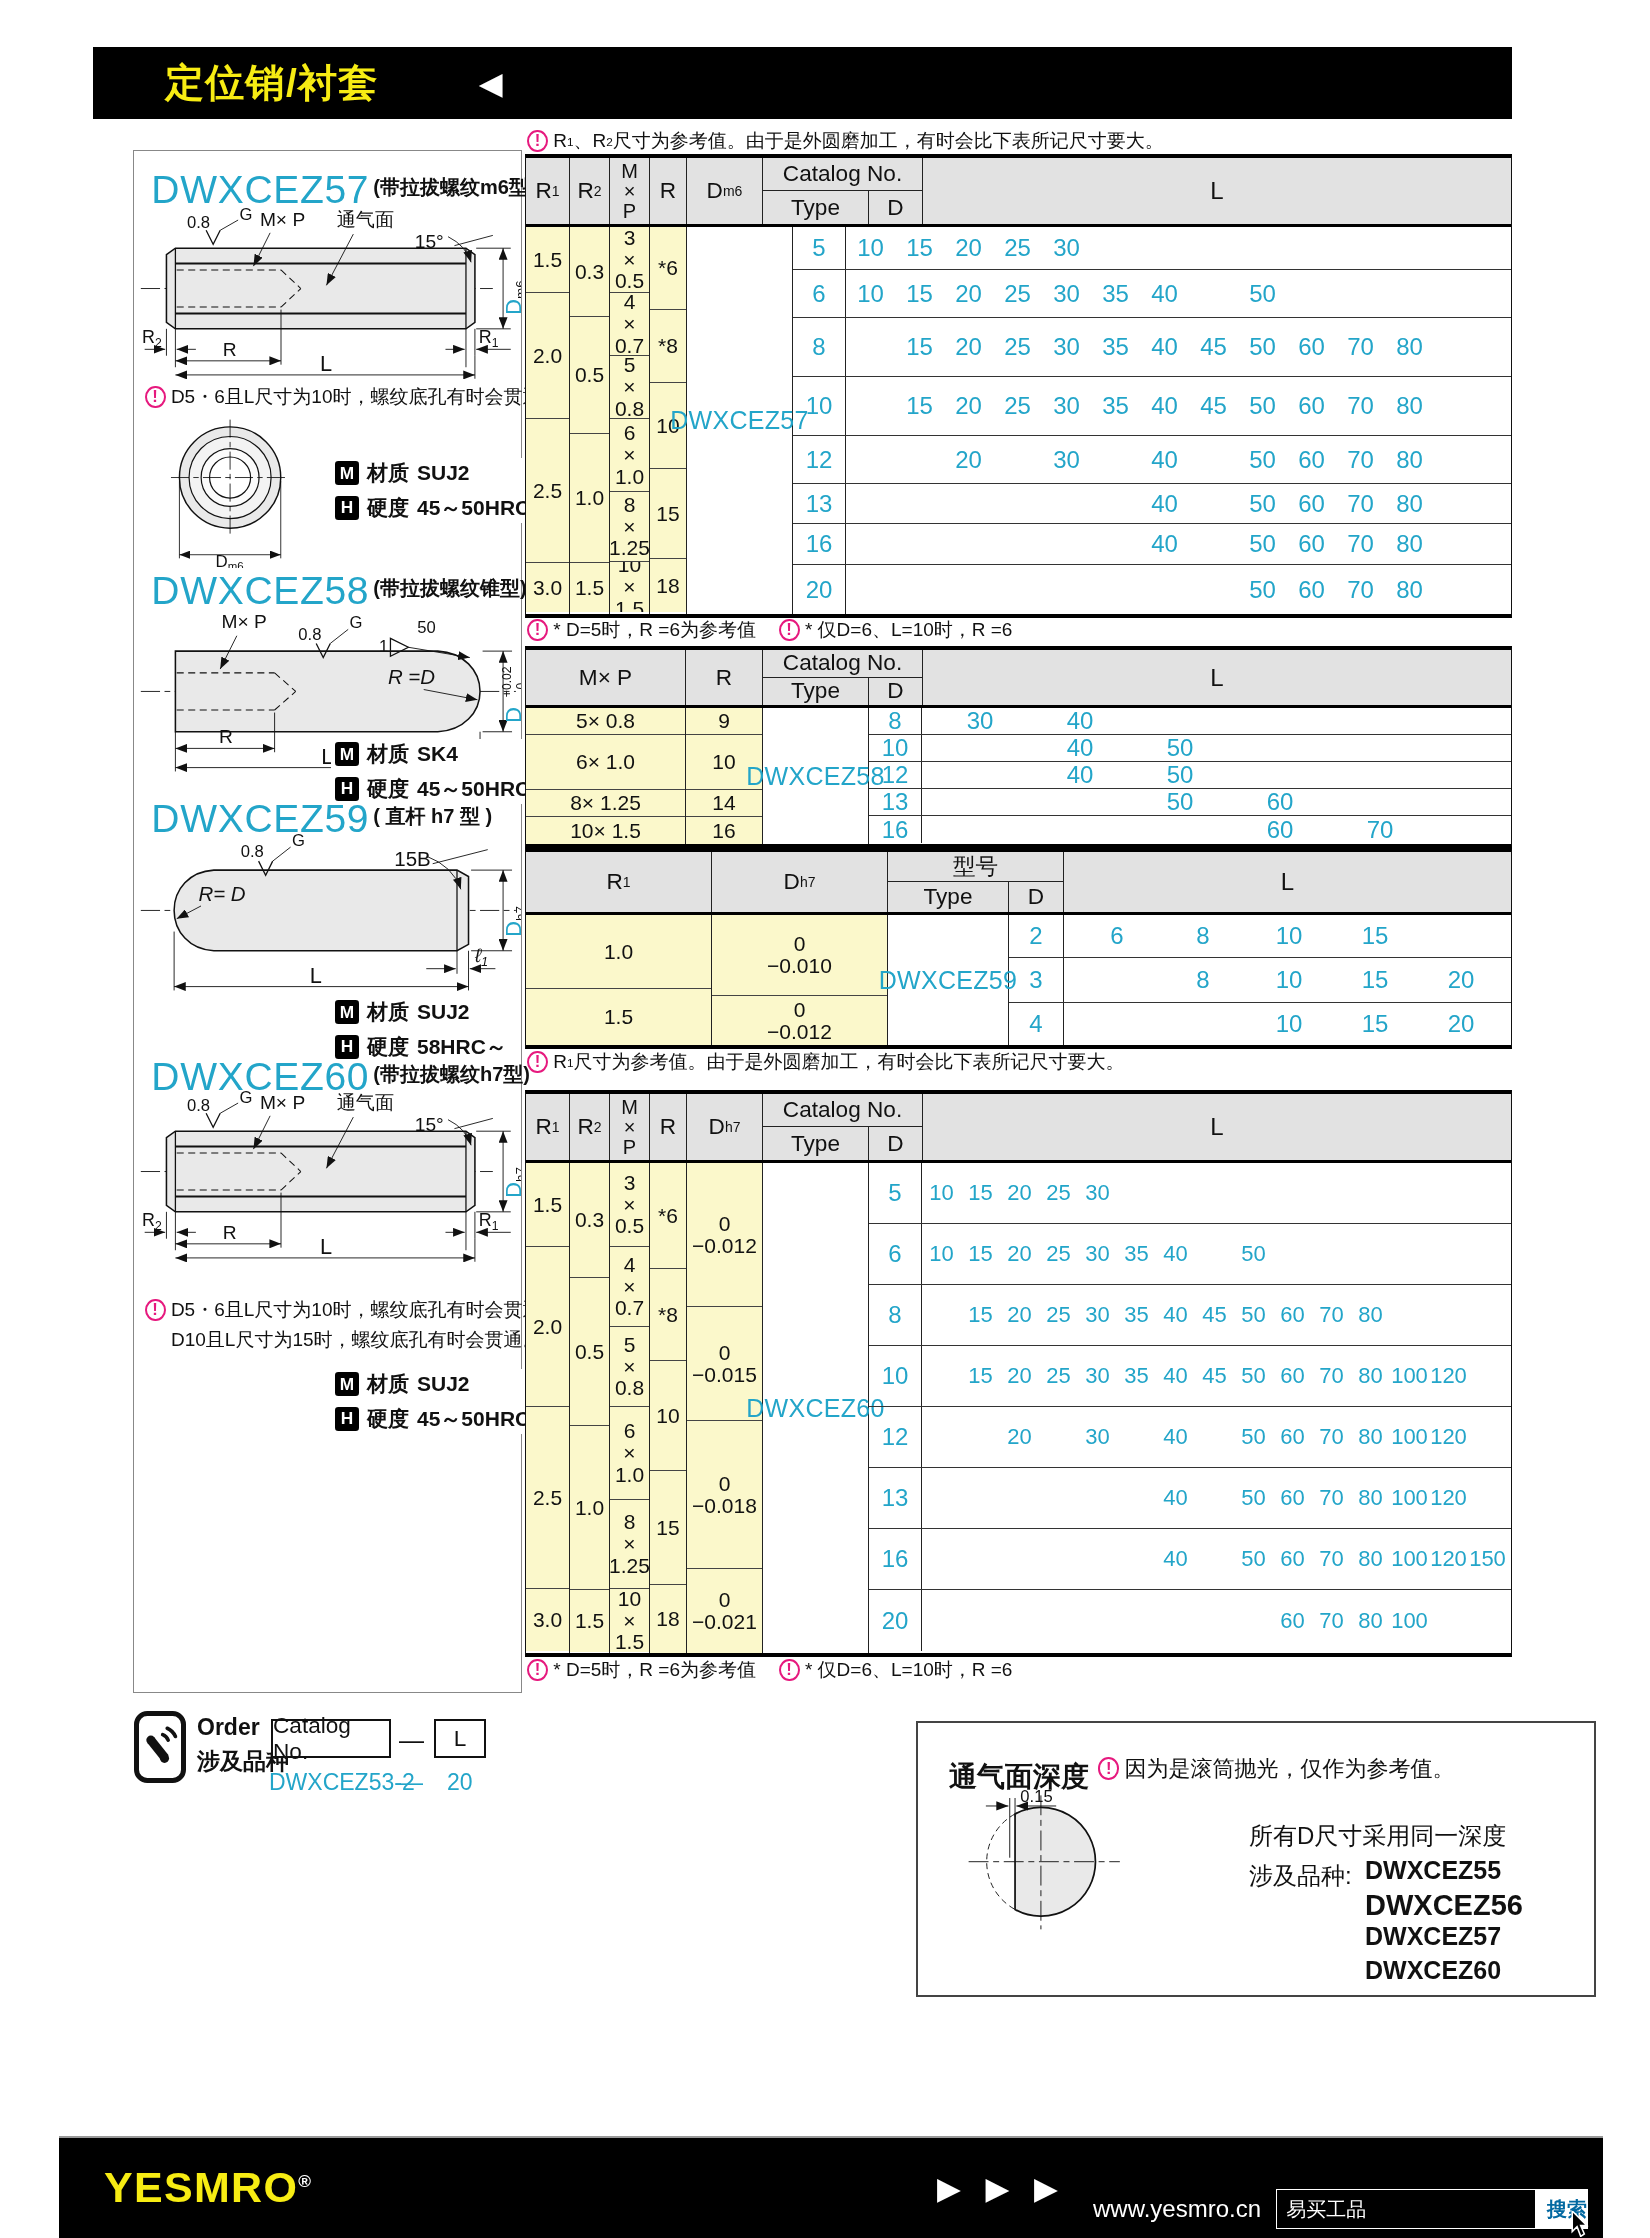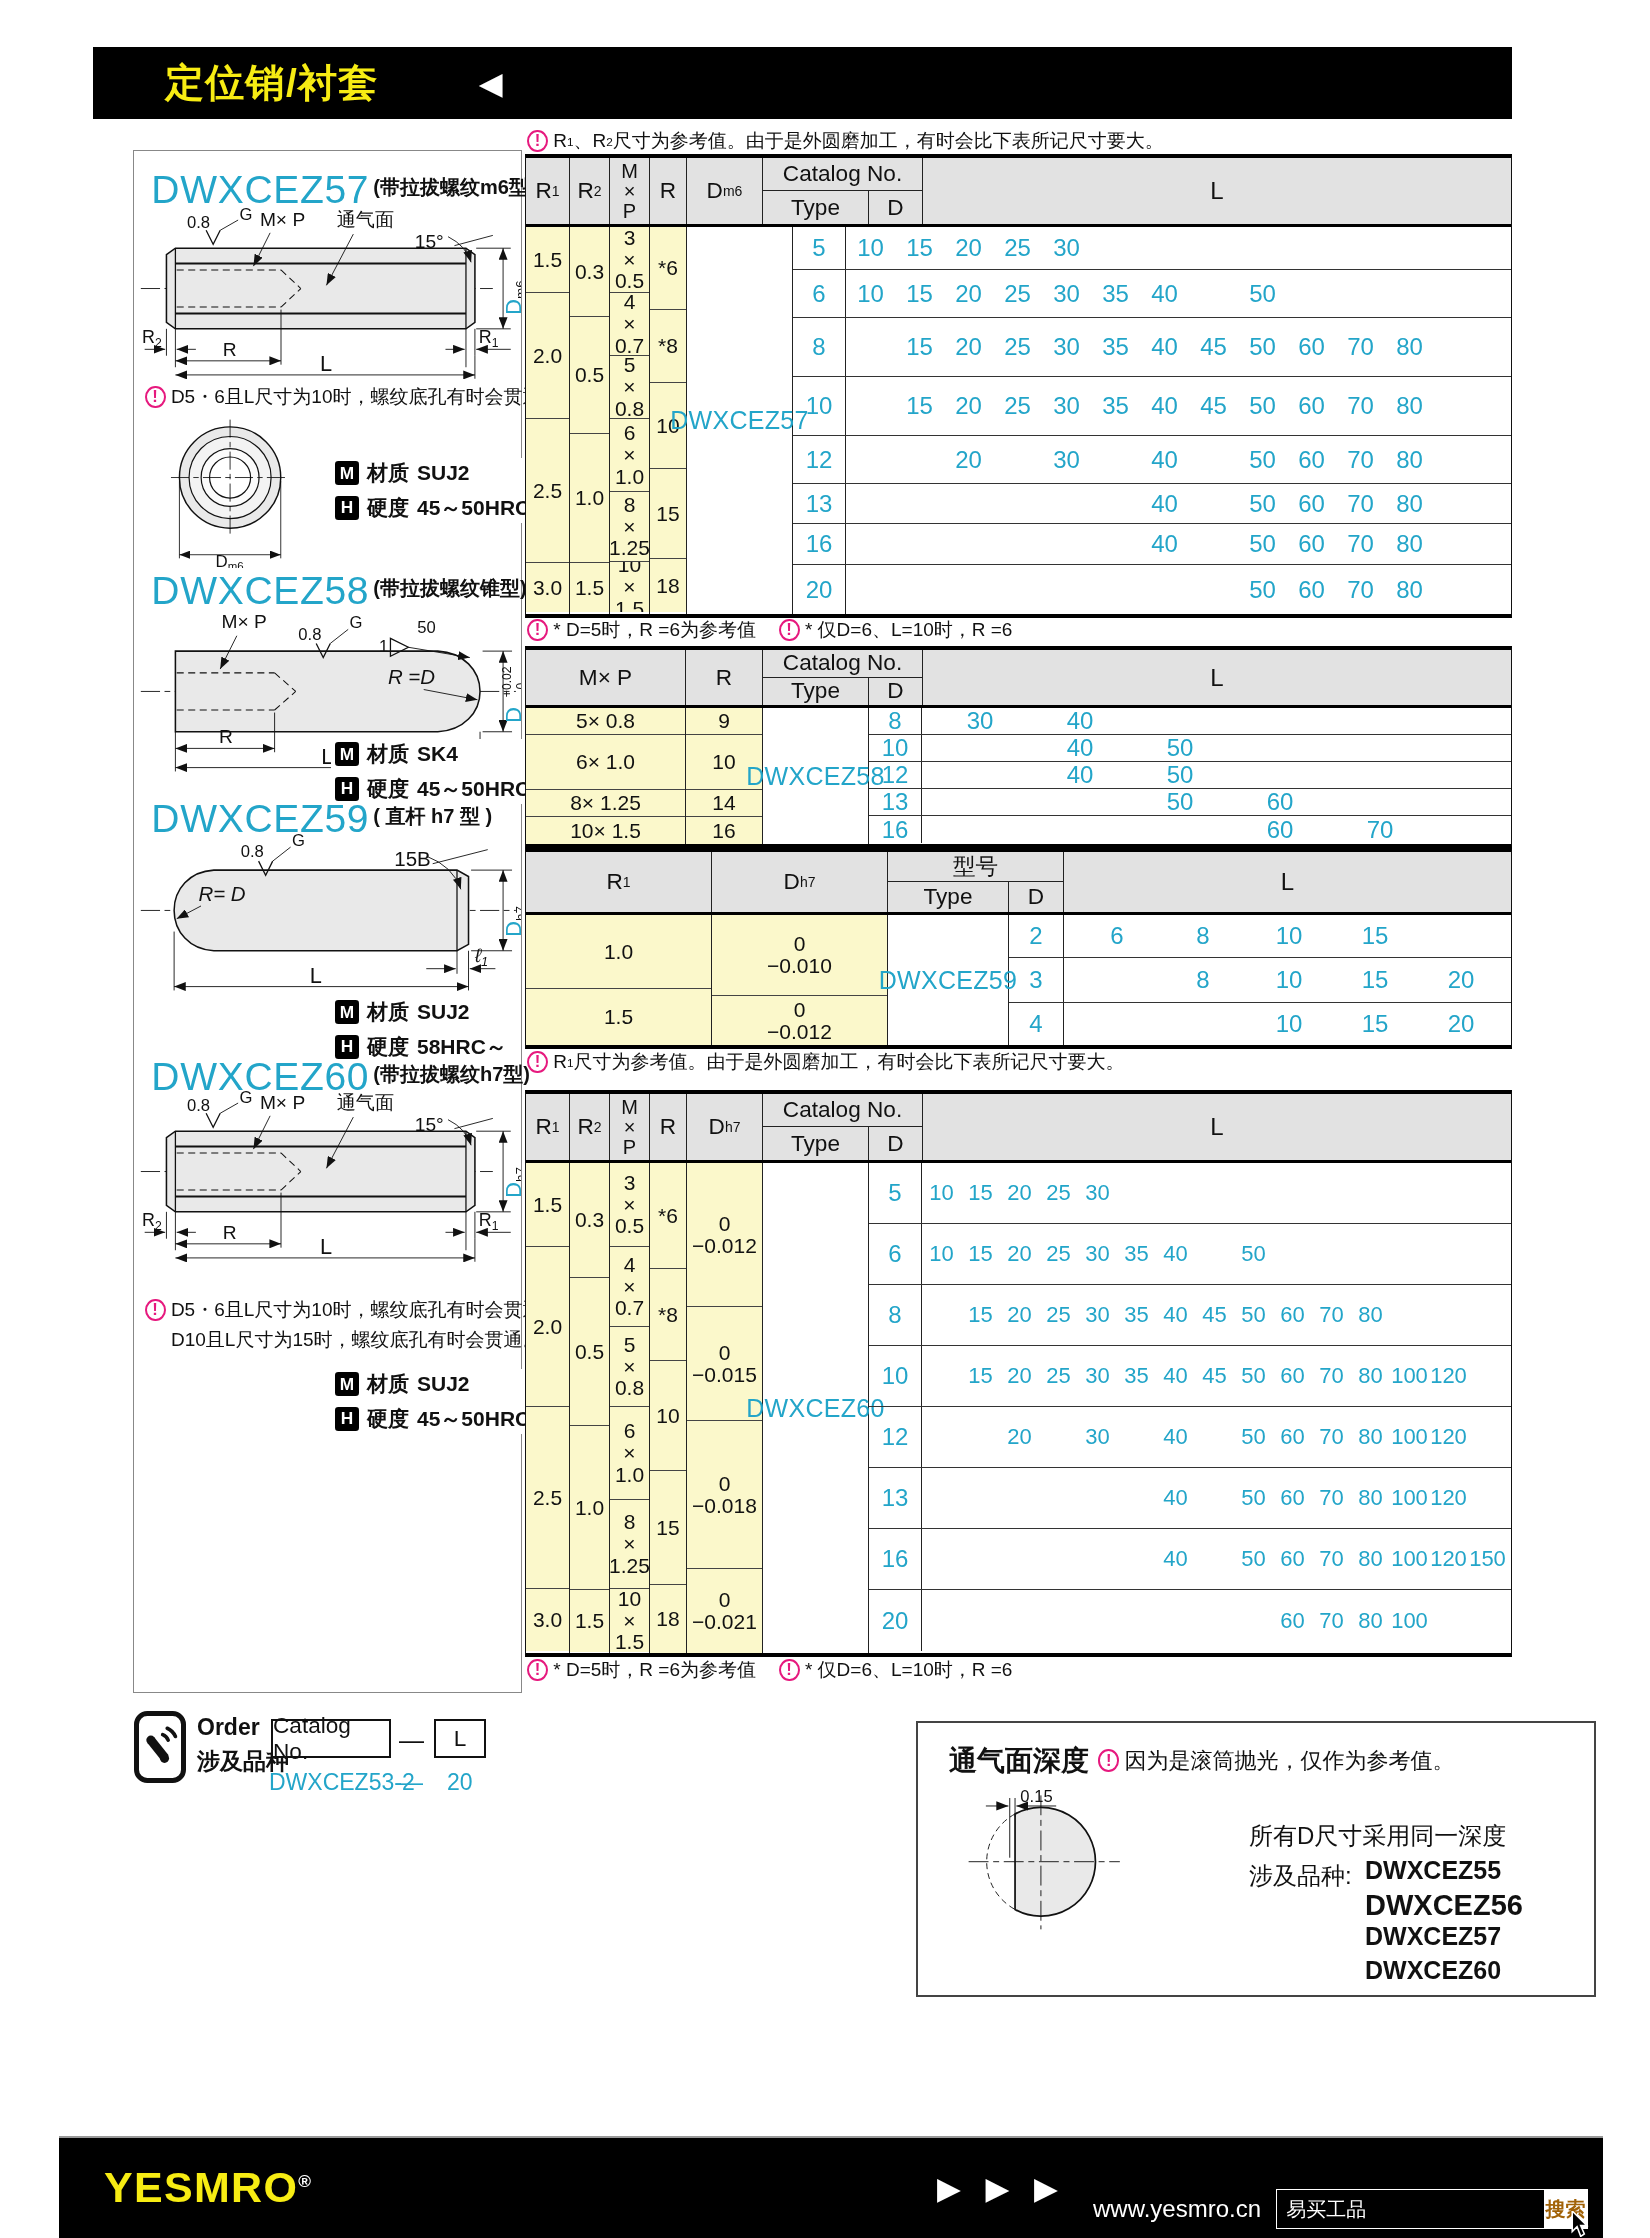--- a/index.html
+++ b/index.html
@@ -52,33 +52,33 @@
   .trow:last-child{border-bottom:none;}
   .dcell{width:53px;flex:none;display:flex;align-items:center;justify-content:center;color:#23a5c9;font-size:24px;border-right:1.3px solid #222;box-sizing:border-box;}
   .lcells{flex:1;display:flex;align-items:center;overflow:hidden;}
   .slot{display:inline-block;text-align:center;color:#23a5c9;flex:none;}
   
   .obox{position:absolute;border:2px solid #111;display:flex;align-items:center;justify-content:center;font-size:22.6px;box-sizing:border-box;background:#fff;}
   .cyan{color:#23a5c9;}
   
   .ventbox{position:absolute;left:916px;top:1721px;width:680px;height:276px;border:2px solid #444;box-sizing:border-box;}
   .vtitle{position:absolute;left:31px;top:18.6px;display:flex;align-items:center;}
-  .vtitle .big{font-size:28px;font-weight:bold;margin-right:9.3px;}
+  .vtitle .big{font-size:28px;font-weight:bold;margin-right:9.3px;margin-top:16px;}
   .vtitle .rest{font-size:22px;}
   
   .fbar{position:absolute;left:59px;top:2136px;width:1544px;height:103px;background:#000;border-top:2px solid #999;box-sizing:border-box;}
   .flogo{position:absolute;left:45px;top:25px;color:#f7ec13;font-size:43px;font-weight:800;letter-spacing:1.3px;}
   .freg{color:#fff;font-size:17.3px;vertical-align:super;}
   .fslogan{position:absolute;left:293px;top:29px;color:#fff;font-size:35px;font-weight:bold;letter-spacing:2px;}
   .farrows{position:absolute;left:878px;top:32px;color:#fff;font-size:31px;letter-spacing:8px;}
   .fphone{position:absolute;left:1034px;top:10.6px;color:#fff;font-size:28px;font-weight:bold;white-space:nowrap;}
   .fsite{position:absolute;left:1034px;top:57px;color:#fff;font-size:24px;}
   .fsearch{position:absolute;left:1217px;top:51px;width:312px;height:40px;border:1.3px solid #fff;display:flex;box-sizing:border-box;}
   .fsearch .inp{flex:1;background:#000;color:#fff;font-size:20px;display:flex;align-items:center;padding-left:9.3px;}
-  .fsearch .btn{width:43px;background:#fff;color:#a16207;font-size:20px;display:flex;align-items:center;justify-content:center;font-weight:bold;position:relative;}
+  .fsearch .btn{width:52px;background:#fff;color:#0369a1;font-size:20px;display:flex;align-items:center;justify-content:flex-end;font-weight:bold;position:relative;}
   .cursor{position:absolute;right:-5.3px;bottom:-9.3px;}
 </style>
 </head>
 <body>
 
 <div class="hbar">
   <span class="hbadge">定位销/衬套</span>
   <span class="harrow">◀</span>
 </div>
 

